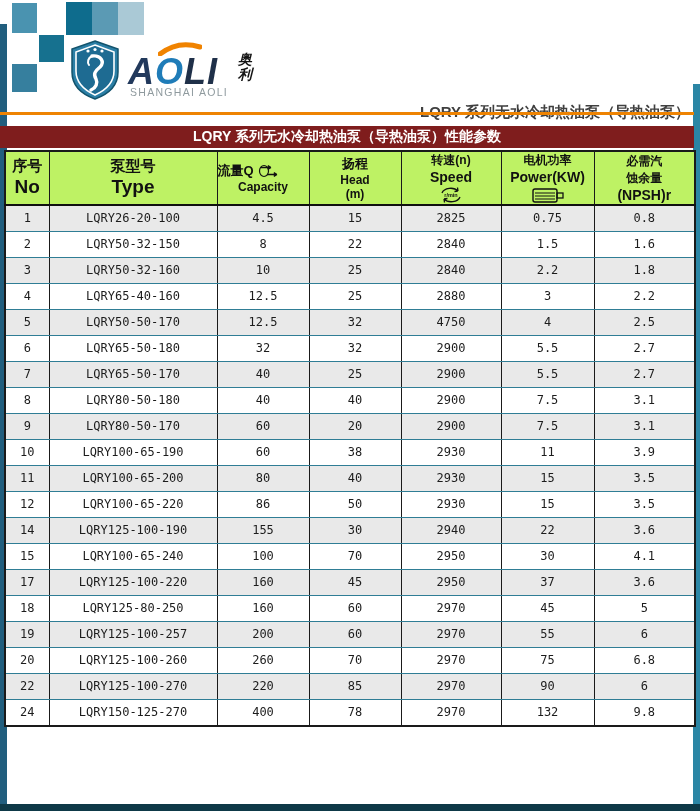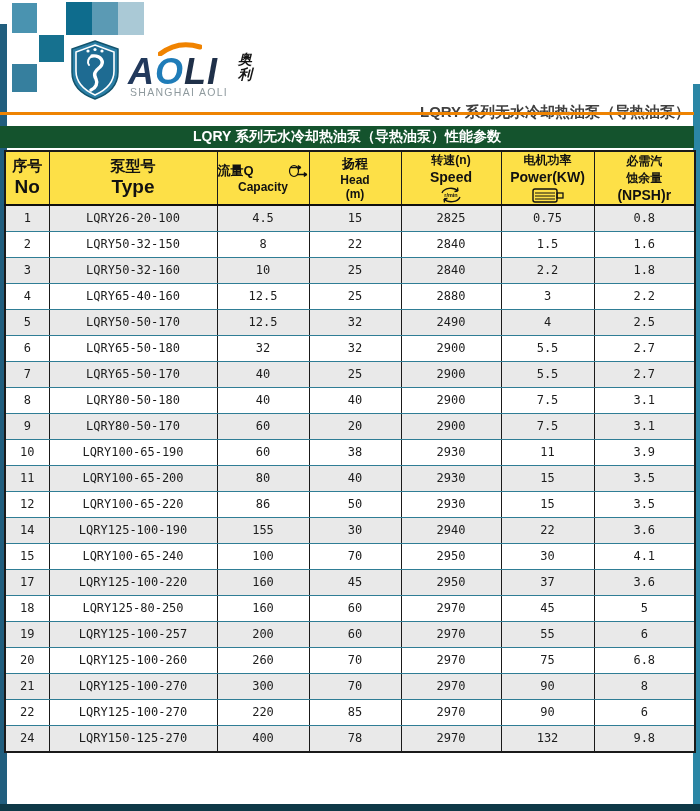--- a/index.html
+++ b/index.html
@@ -18,37 +18,37 @@
   .logo-shield{position:absolute;left:68px;top:40px;width:54px;height:60px;}
   .wordmark{position:absolute;left:128px;top:50px;height:40px;display:flex;align-items:flex-end;font-weight:bold;font-style:italic;font-size:36px;letter-spacing:1px;line-height:1;}
   .wm-a{color:#22395c;} .wm-o{color:#1f7cb8;} .wm-l,.wm-i{color:#1f3049;}
   .wm-swoosh{position:absolute;left:30px;top:-10px;}
   .logo-cn{position:absolute;left:238px;top:52px;font-weight:bold;font-size:14px;color:#141414;line-height:1.1;font-style:italic;}
   .company{position:absolute;left:130px;top:86px;color:#8f9a9e;font-size:10.5px;letter-spacing:1.3px;line-height:1.25;}
 
   
   .series-title{position:absolute;right:10px;top:103px;font-weight:bold;font-size:15px;color:#404040;}
   .rule-orange{position:absolute;left:0;top:112px;width:694px;height:3px;background:#ee8302;}
-  .band-teal{position:absolute;left:0;top:126px;width:694px;height:22px;background:#14532d;color:#fff;font-weight:bold;font-size:14px;display:flex;align-items:center;justify-content:center;}
+  .band-teal{position:absolute;left:0;top:126px;width:694px;height:22px;background:#7f1d1d;color:#fff;font-weight:bold;font-size:14px;display:flex;align-items:center;justify-content:center;}
 
   
   .spec-wrap{position:absolute;left:4px;top:150px;width:690px;}
   table{border-collapse:collapse;table-layout:fixed;width:690px;}
   table,th,td{border:1px solid #1a1a1a;}
   table{border-width:2px;}
-  thead th{height:48px;background:#fde047;border-bottom:2px solid #101010;padding:0;vertical-align:middle;text-align:center;}
+  thead th{height:48px;background:#bef264;border-bottom:2px solid #101010;padding:0;vertical-align:middle;text-align:center;}
   tbody td{height:23px;text-align:center;font-family:"DejaVu Sans Mono",monospace;font-size:12px;color:#1c1c1c;border-top:1px solid #2f7d95;border-bottom:1px solid #2f7d95;}
   tbody tr:nth-child(odd){background:#e9e9e9;}
   tbody tr:nth-child(even){background:#ffffff;}
 
   .h-cn{font-weight:bold;font-size:15px;color:#111;}
   .h-en{font-size:19px;color:#111;}
   .h-cn.sm{font-size:13px;} .h-en.sm{font-size:12px;}
   .h-cn.xs{font-size:12px;text-align:center;} .h-en.xs{font-size:14px;}
-  .h-row{display:flex;align-items:center;justify-content:space-between;gap:3px;}
+  .h-row{display:flex;align-items:center;justify-content:flex-start;gap:3px;}
   .icon-svg{display:inline-block;vertical-align:middle;}
 </style>
 </head>
 <body>
 
 <div class="edge edge-left"></div>
 <div class="edge edge-right"></div>
 <div class="edge edge-bottom"></div>
 
 <div class="sq" style="left:12px;top:3px;width:25px;height:30px;background:#4a93b0"></div>
@@ -192,21 +192,21 @@
           <td>25</td>
           <td>2880</td>
           <td>3</td>
           <td>2.2</td>
         </tr>
         <tr>
           <td>5</td>
           <td>LQRY50-50-170</td>
           <td>12.5</td>
           <td>32</td>
-          <td>2490</td>
+          <td>4750</td>
           <td>4</td>
           <td>2.5</td>
         </tr>
         <tr>
           <td>6</td>
           <td>LQRY65-50-180</td>
           <td>32</td>
           <td>32</td>
           <td>2900</td>
           <td>5.5</td>
@@ -314,29 +314,20 @@
         <tr>
           <td>20</td>
           <td>LQRY125-100-260</td>
           <td>260</td>
           <td>70</td>
           <td>2970</td>
           <td>75</td>
           <td>6.8</td>
         </tr>
         <tr>
-          <td>21</td>
-          <td>LQRY125-100-270</td>
-          <td>300</td>
-          <td>70</td>
-          <td>2970</td>
-          <td>90</td>
-          <td>8</td>
-        </tr>
-        <tr>
           <td>22</td>
           <td>LQRY125-100-270</td>
           <td>220</td>
           <td>85</td>
           <td>2970</td>
           <td>90</td>
           <td>6</td>
         </tr>
         <tr>
           <td>24</td>

